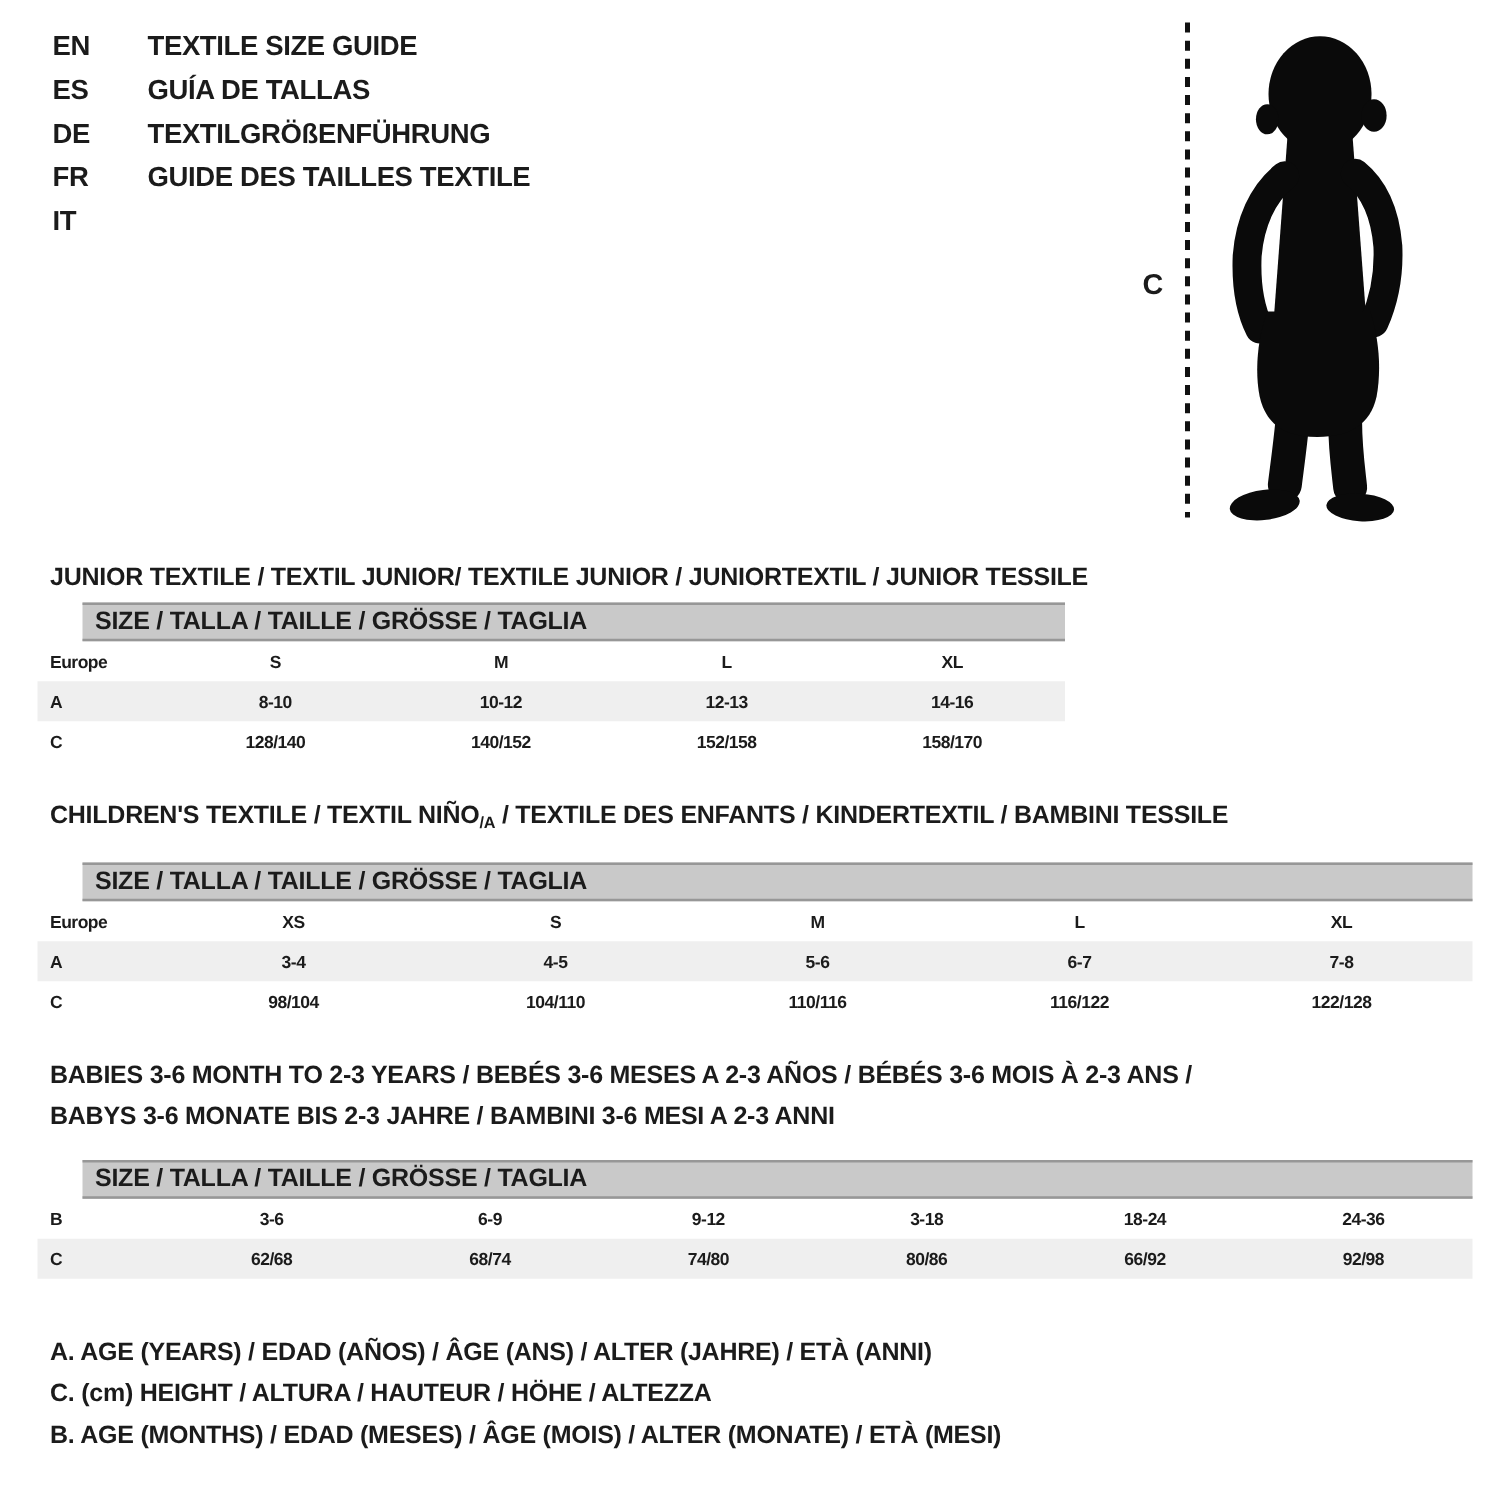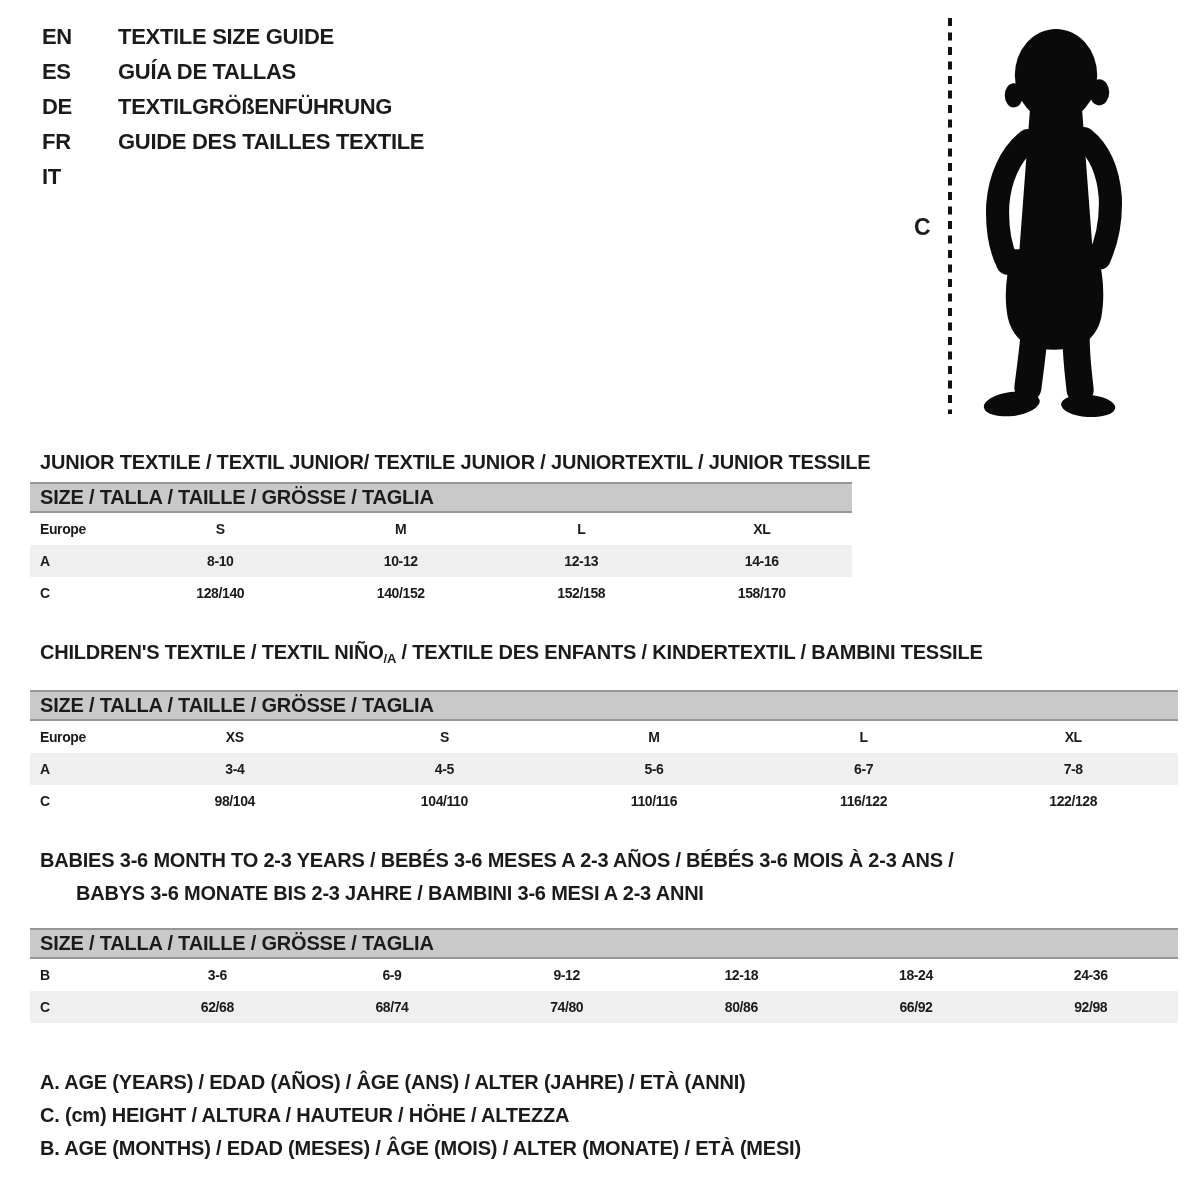--- a/index.html
+++ b/index.html
@@ -20,32 +20,32 @@
   .c-label{left:914px;top:214px;font-size:23px;font-weight:700;}
   .dash-svg{left:946px;top:16px;}
   .baby-svg{left:964px;top:18px;}
 
   
   .sec-title{left:40px;font-size:20px;font-weight:700;letter-spacing:-0.2px;white-space:nowrap;}
   .sec-title .sub{font-size:13px;position:relative;top:4px;font-weight:700;}
   .t-junior{top:451px;}
   .t-children{top:641px;}
   .t-babies1{top:849px;}
-  .t-babies2{top:882px;margin-left:36px;}
+  .t-babies2{top:882px;}
 
   
   .size-table{left:30px;}
   .junior-table{top:482px;width:822px;}
   .children-table{top:690px;width:1148px;}
   .babies-table{top:928px;width:1148px;}
   .thead{
     height:31px;background:#c9c9c9;
     border-top:2px solid #979797;border-bottom:2px solid #979797;
     display:flex;align-items:center;padding-left:10px;box-sizing:border-box;
-    font-size:20px;font-weight:700;letter-spacing:-0.2px;
+    font-size:20px;font-weight:700;letter-spacing:-0.2px;margin-left:36px;
   }
   .trow{height:32px;display:grid;align-items:center;
     font-size:14px;font-weight:700;letter-spacing:-0.4px;}
   .junior-table .trow{grid-template-columns:100px repeat(4,1fr);}
   .children-table .trow{grid-template-columns:100px repeat(5,1fr);}
   .babies-table .trow{grid-template-columns:100px repeat(6,1fr);}
   .trow .lbl{padding-left:10px;text-align:left;}
   .trow .val{text-align:center;}
   .row-alt{background:#efefef;}
 
@@ -162,21 +162,21 @@
 
 <div class="abs sec-title t-babies1">BABIES 3-6 MONTH TO 2-3 YEARS / BEBÉS 3-6 MESES A 2-3 AÑOS / BÉBÉS 3-6 MOIS À 2-3 ANS /</div>
 <div class="abs sec-title t-babies2">BABYS 3-6 MONATE BIS 2-3 JAHRE / BAMBINI 3-6 MESI A 2-3 ANNI</div>
 <div class="abs size-table babies-table">
   <div class="thead">SIZE / TALLA / TAILLE / GRÖSSE / TAGLIA</div>
   <div class="trow">
     <span class="lbl">B</span>
     <span class="val">3-6</span>
     <span class="val">6-9</span>
     <span class="val">9-12</span>
-    <span class="val">12-18</span>
+    <span class="val">3-18</span>
     <span class="val">18-24</span>
     <span class="val">24-36</span>
   </div>
   <div class="trow row-alt">
     <span class="lbl">C</span>
     <span class="val">62/68</span>
     <span class="val">68/74</span>
     <span class="val">74/80</span>
     <span class="val">80/86</span>
     <span class="val">66/92</span>

